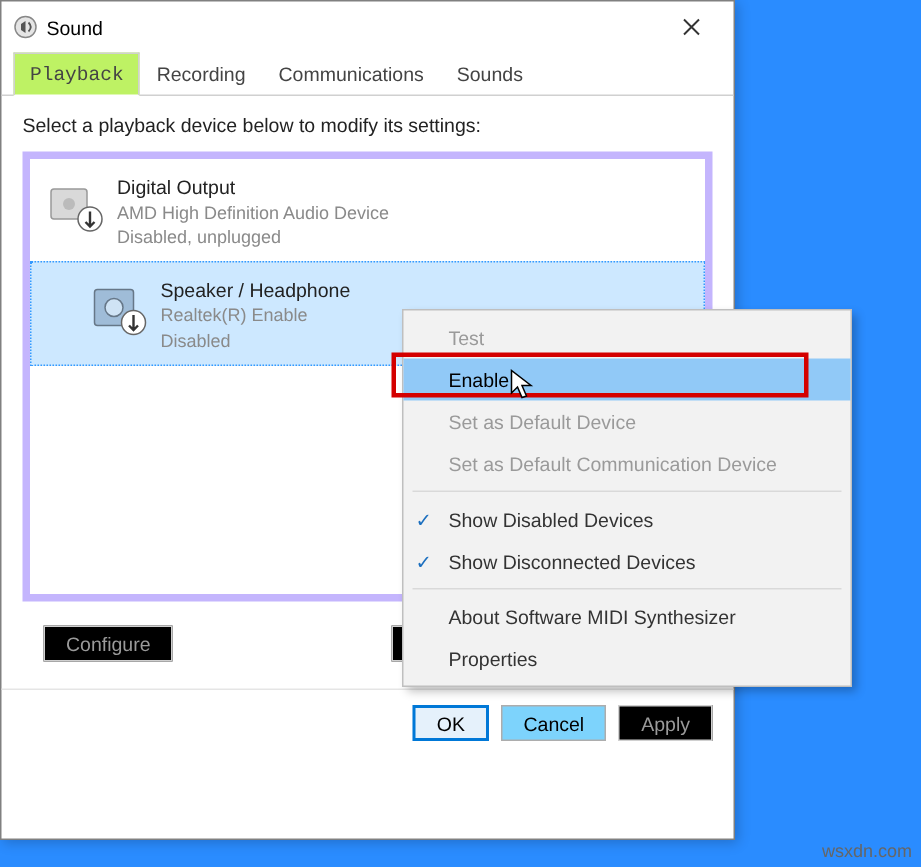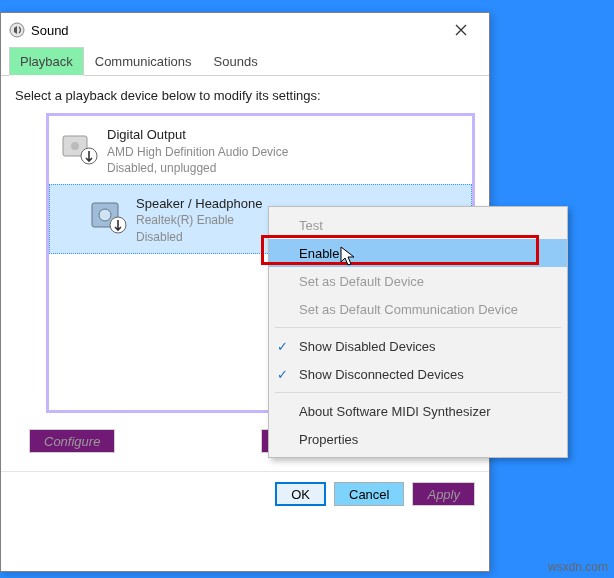--- a/index.html
+++ b/index.html
@@ -1,44 +1,44 @@
 <!DOCTYPE html>
 <html><head>
 <meta charset="utf-8">
 <style>
   * { box-sizing: border-box; font-family: "Segoe UI", Tahoma, sans-serif; font-size: 13px; }
   body { margin: 0; width: 614px; height: 578px; background: #2a8cff; overflow: hidden; position: relative; }
   .dialog {
-    position: absolute; left: 0; top: 12px; width: 490px; height: 560px;
+    position: absolute; left: 0; top: 0; width: 490px; height: 560px;
     background: #fff; border: 1px solid #808080;
     box-shadow: 2px 2px 8px rgba(0,0,0,0.2);
   }
   .titlebar { display:flex; align-items:center; height:34px; padding:0 8px; color:#000; }
   .titlebar .icon { width:16px; height:16px; margin-right:6px; }
   .titlebar .title { flex:1; font-size:13px; }
   .titlebar .close { width:40px; height:28px; display:flex; align-items:center; justify-content:center; cursor:pointer; }
   .tabs { display:flex; padding:0 8px; border-bottom:1px solid #d0d0d0; }
   .tab { padding:6px 10px 6px; color:#444; cursor:pointer; border:1px solid transparent; border-bottom:none; }
-  .tab.active { background:#86efac; border-color:#d0d0d0; border-bottom:1px solid #fff; margin-bottom:-1px; }
+  .tab.active { background:#bef264; border-color:#d0d0d0; border-bottom:1px solid #fff; margin-bottom:-1px;font-family:Liberation Mono, monospace; }
   .tab-body { padding:12px 14px 8px; }
   .instr { color:#222; margin-bottom:10px; }
-  .device-list { border:3px solid #c4b5fd; height:300px; background:#fff;margin-left:31px; }
+  .device-list { border:5px solid #c4b5fd; height:300px; background:#fff; }
   .device { display:flex; padding:10px 10px 8px; }
   .device.selected { background:#cde8ff; border:1px dotted #3399ff;padding-left:38px; }
   .device .devicon { width:40px; height:40px; margin-right:8px; flex-shrink:0; }
   .device .lines { display:flex; flex-direction:column; line-height:1.35; }
   .dname { color:#222; }
   .dsub  { color:#8a8a8a; font-size:12px; }
   .below-buttons { display:flex; gap:8px; padding:16px 14px 10px; }
   .spacer { flex:1; }
   button.win {
     height:24px; padding:0 14px; background:#7dd3fc; border:1px solid #adadad;
     color:#000; cursor:pointer;
   }
-  button.win:disabled { color:#9a9a9a; background:#701a75; border-color:#d0d0d0; cursor:default;font-style:italic; }
+  button.win:disabled { color:#9a9a9a; background:#000000; border-color:#d0d0d0; cursor:default; }
   .bottom-bar { display:flex; gap:8px; justify-content:flex-end; padding:10px 14px 12px; border-top:1px solid #e5e5e5; }
   button.ok { border:2px solid #0078d7; background:#e5f1fb; }
   .dropdown-caret::after { content:" \25BE"; color:#666; font-size:11px; }
   
   .ctxmenu {
     position:absolute; left:268px; top:206px; width:300px;
     background:#f2f2f2; border:1px solid #bfbfbf; box-shadow:3px 3px 6px rgba(0,0,0,0.25);
     padding:4px 0;
   }
   .ctxitem { display:flex; align-items:center; height:28px; padding:0 14px 0 30px; color:#333; position:relative; cursor:default; }
@@ -68,20 +68,21 @@
     <span class="title">Sound</span>
     <div class="close">
       <svg width="12" height="12" viewBox="0 0 12 12">
           <path d="M1 1 L11 11 M11 1 L1 11" stroke="#333" stroke-width="1.3"></path>
         </svg>
     </div>
   </div>
 
   <div class="tabs">
     <div class="tab active">Playback</div>
+    <div class="tab">Recording</div>
     <div class="tab">Communications</div>
     <div class="tab">Sounds</div>
   </div>
 
   <div class="tab-body">
     <div class="instr">Select a playback device below to modify its settings:</div>
 
     <div class="device-list">
 
       <div class="device">

